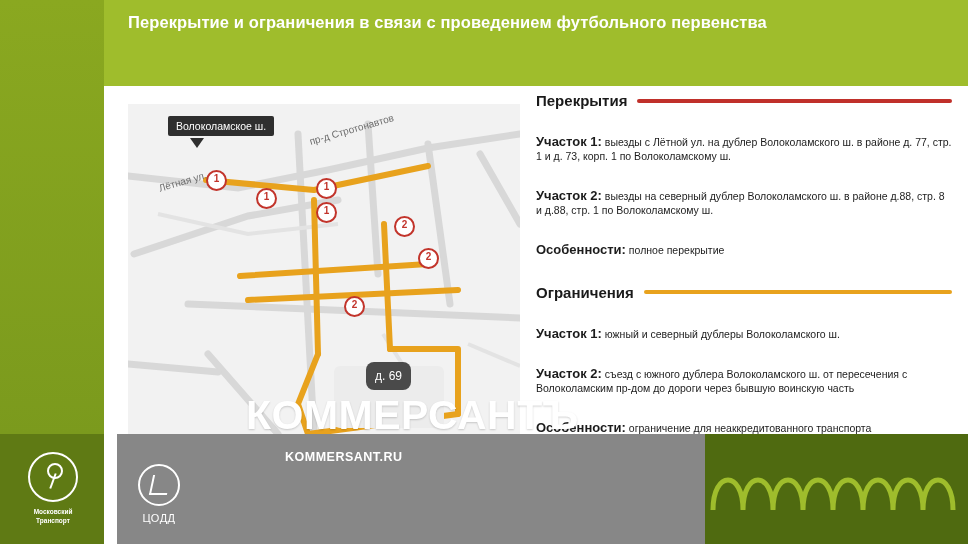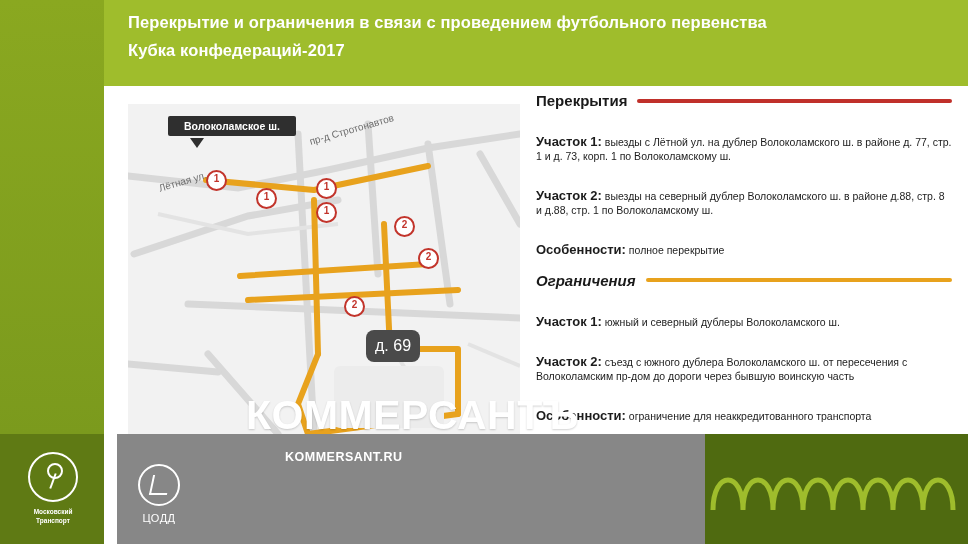--- a/index.html
+++ b/index.html
@@ -39,38 +39,38 @@
     background:#ffffff;
   }
   
   .map{
     position:absolute;left:24px;top:18px;width:392px;height:330px;
     background:#f2f2f2;overflow:hidden;
   }
   .map svg{display:block;}
   .map-label{
     position:absolute;background:#2f2f2f;color:#fff;
-    font-size:10.5px;font-weight:bold;padding:4px 16px;border-radius:2px;
+    font-size:10.5px;font-weight:normal;padding:4px 8px;border-radius:2px;
     white-space:nowrap;
   }
   .map-tip{
     position:absolute;width:0;height:0;border-left:7px solid transparent;
     border-right:7px solid transparent;border-top:10px solid #2f2f2f;
   }
   .street{
     position:absolute;color:#6d6d6d;font-size:10px;white-space:nowrap;
   }
   .marker{
     position:absolute;width:17px;height:17px;border-radius:50%;
     border:2px solid #c2342b;background:#ffffff;color:#c2342b;
     font-size:10px;font-weight:bold;line-height:14px;text-align:center;
   }
   .house-box{
     position:absolute;background:#4a4a4a;color:#ffffff;border-radius:8px;
-    font-size:16px;padding:7px 9px;
+    font-size:12px;padding:7px 9px;margin-top:32px;
   }
   
   .legend{
     position:absolute;left:432px;top:4px;width:416px;height:330px;
   }
   .sec-head{
     display:flex;align-items:center;gap:10px;margin-top:2px;
   }
   .sec-head .t{
     font-size:15px;font-weight:bold;color:#1a1a1a;white-space:nowrap;
@@ -135,21 +135,20 @@
 <body>
 
 <div class="left-rail">
   <div class="left-rail-top"></div>
   <div class="left-rail-bottom"></div>
 </div>
 
 <div class="header">
   <div class="header-title">
     <div>Перекрытие и ограничения в связи с проведением футбольного первенства</div>
-    <div>Кубка конфедераций-2017</div>
   </div>
 </div>
 
 <div class="body-area">
 
   <div class="map">
     <svg width="392" height="330" viewBox="0 0 392 330">
       <g stroke="#d8d8d8" stroke-width="7" fill="none" stroke-linecap="round">
         <path d="M0 72 L110 84 L200 66 L300 44 L392 30"></path>
         <path d="M6 150 L120 112 L210 96"></path>
@@ -209,21 +208,21 @@
     <div class="para">
       <span class="lead">Участок 1:</span><span> выезды с Лётной ул. на дублер Волоколамского ш. в районе д. 77, стр. 1 и д. 73, корп. 1 по Волоколамскому ш.</span>
     </div>
     <div class="para">
       <span class="lead">Участок 2:</span><span> выезды на северный дублер Волоколамского ш. в районе д.88, стр. 8 и д.88, стр. 1 по Волоколамскому ш.</span>
     </div>
     <div class="para">
       <span class="lead">Особенности:</span><span> полное перекрытие</span>
     </div>
 
-    <div class="sec-head" style="margin-top:14px;font-style:italic;">
+    <div class="sec-head" style="margin-top:26px;">
       <span class="t">Ограничения</span>
       <span class="rule orange"></span>
     </div>
 
     <div class="para">
       <span class="lead">Участок 1:</span><span> южный и северный дублеры Волоколамского ш.</span>
     </div>
     <div class="para">
       <span class="lead">Участок 2:</span><span> съезд с южного дублера Волоколамского ш. от пересечения с Волоколамским пр-дом до дороги через бывшую воинскую часть</span>
     </div>

